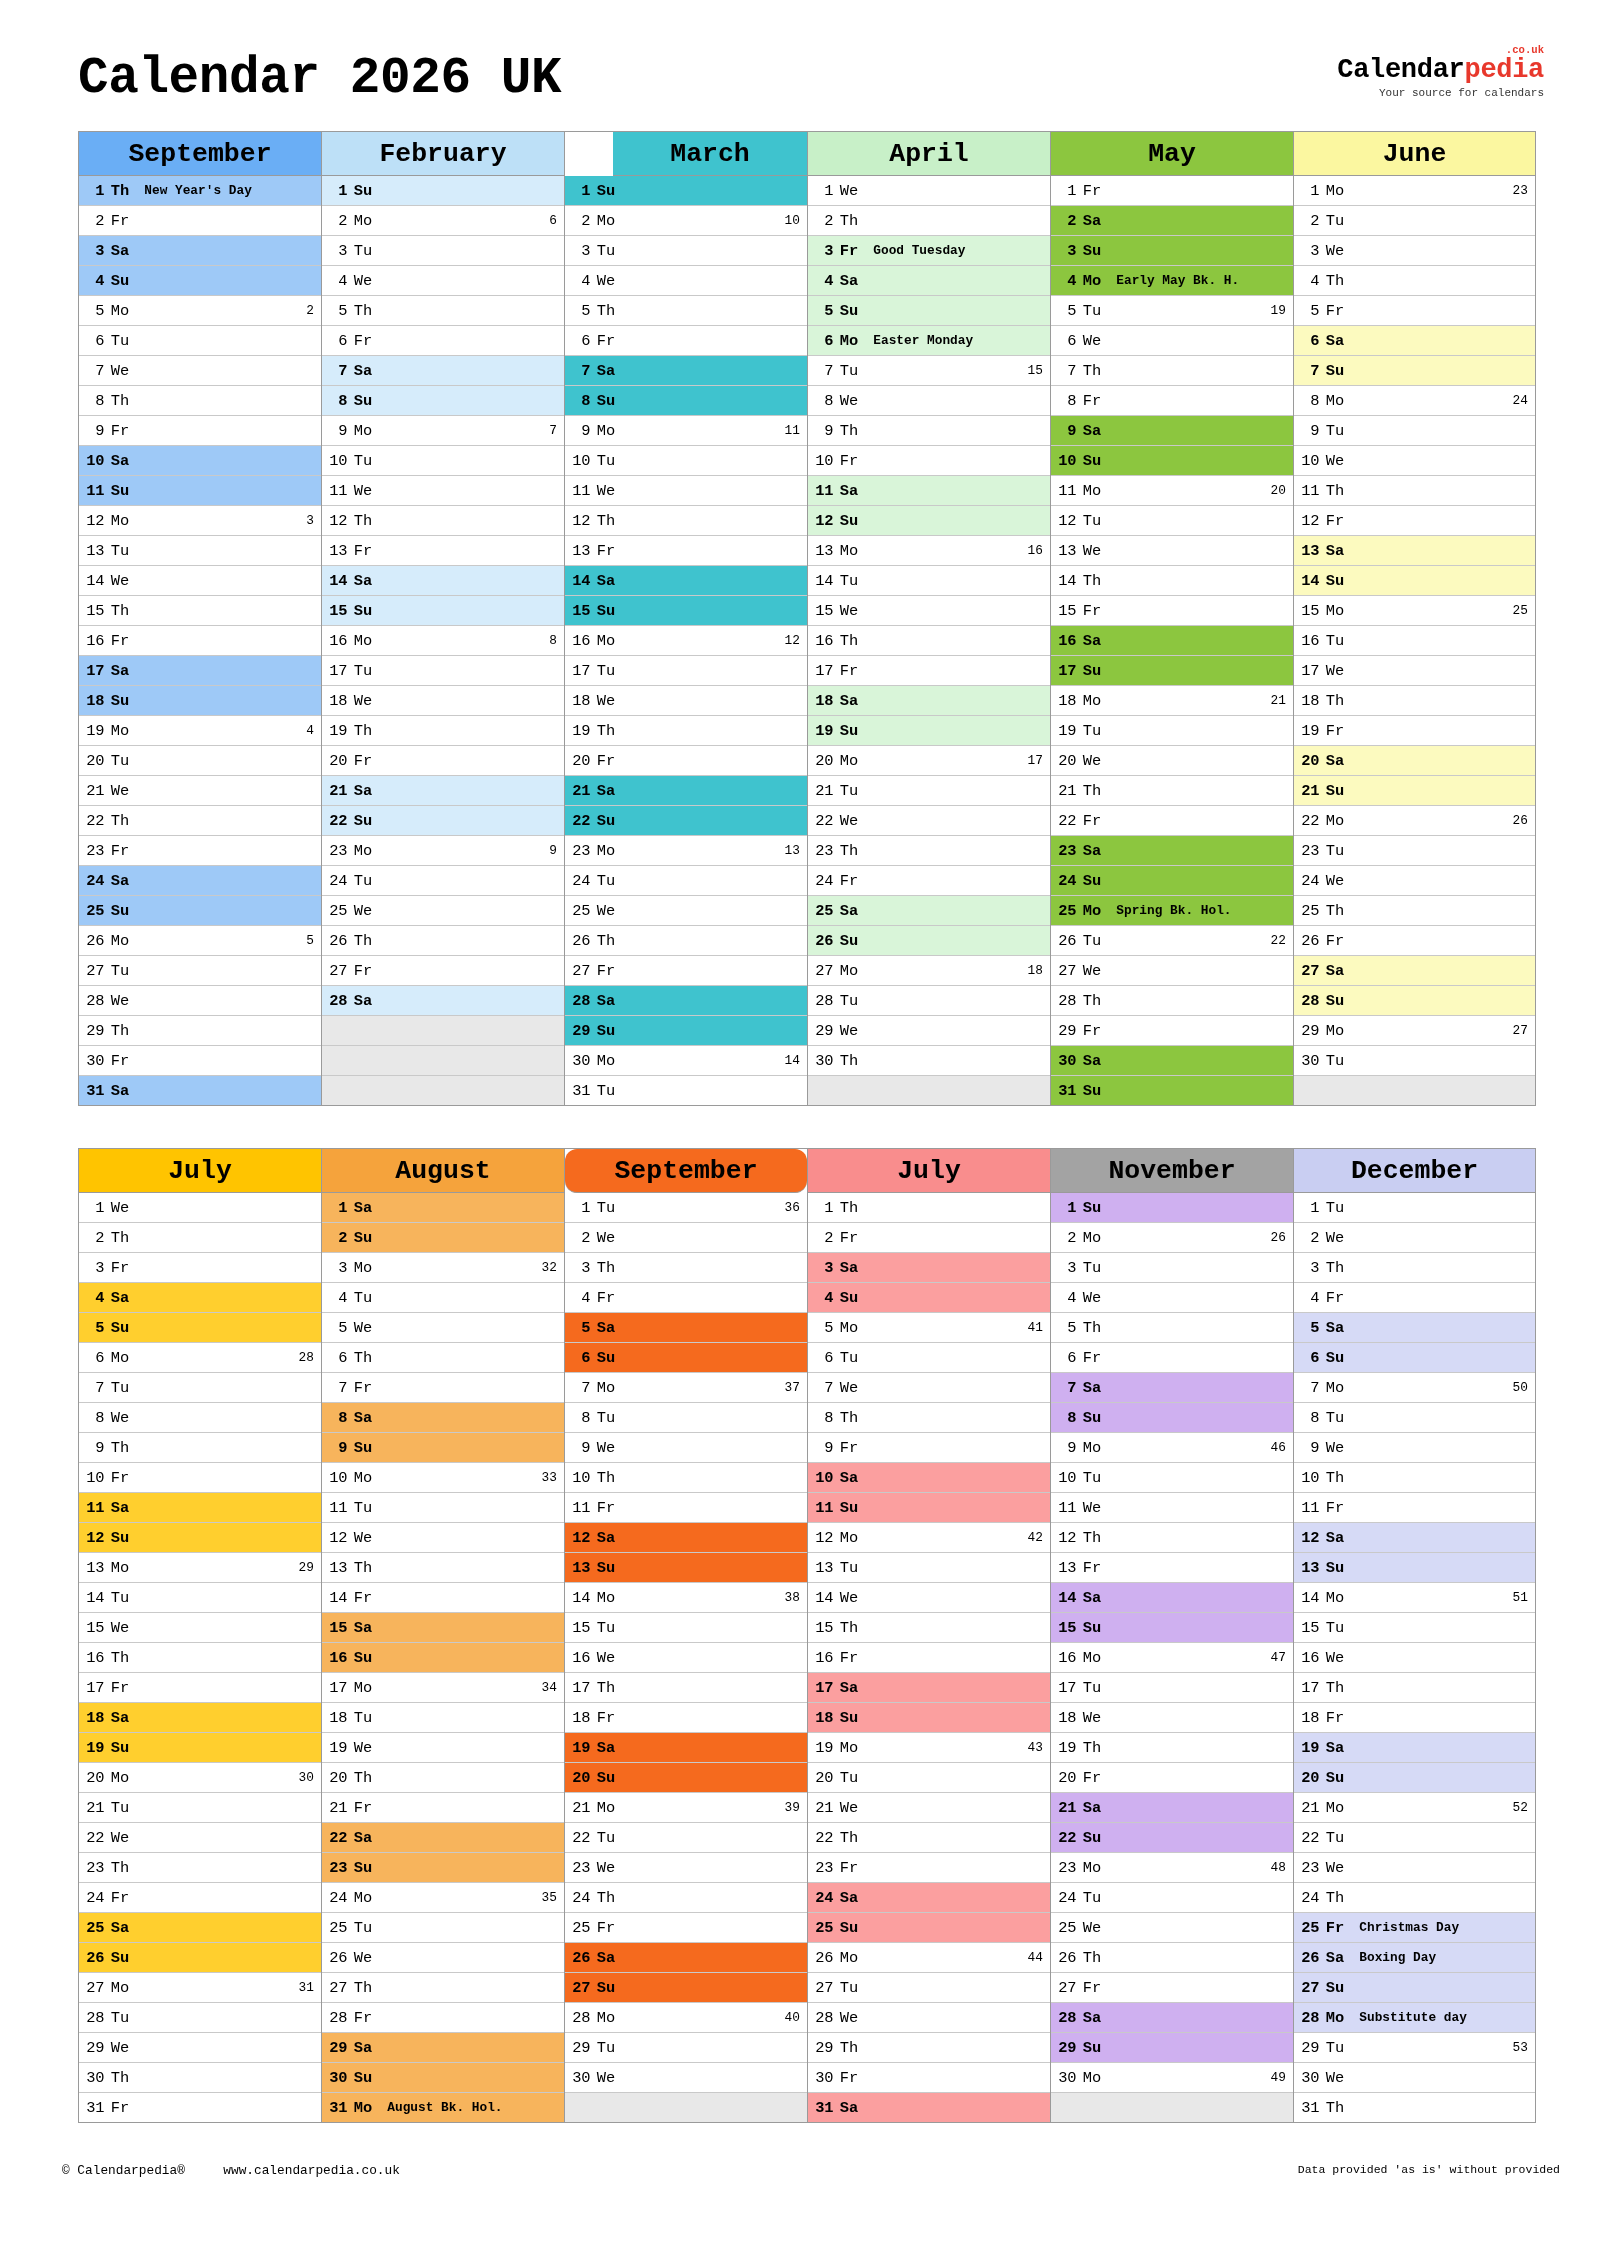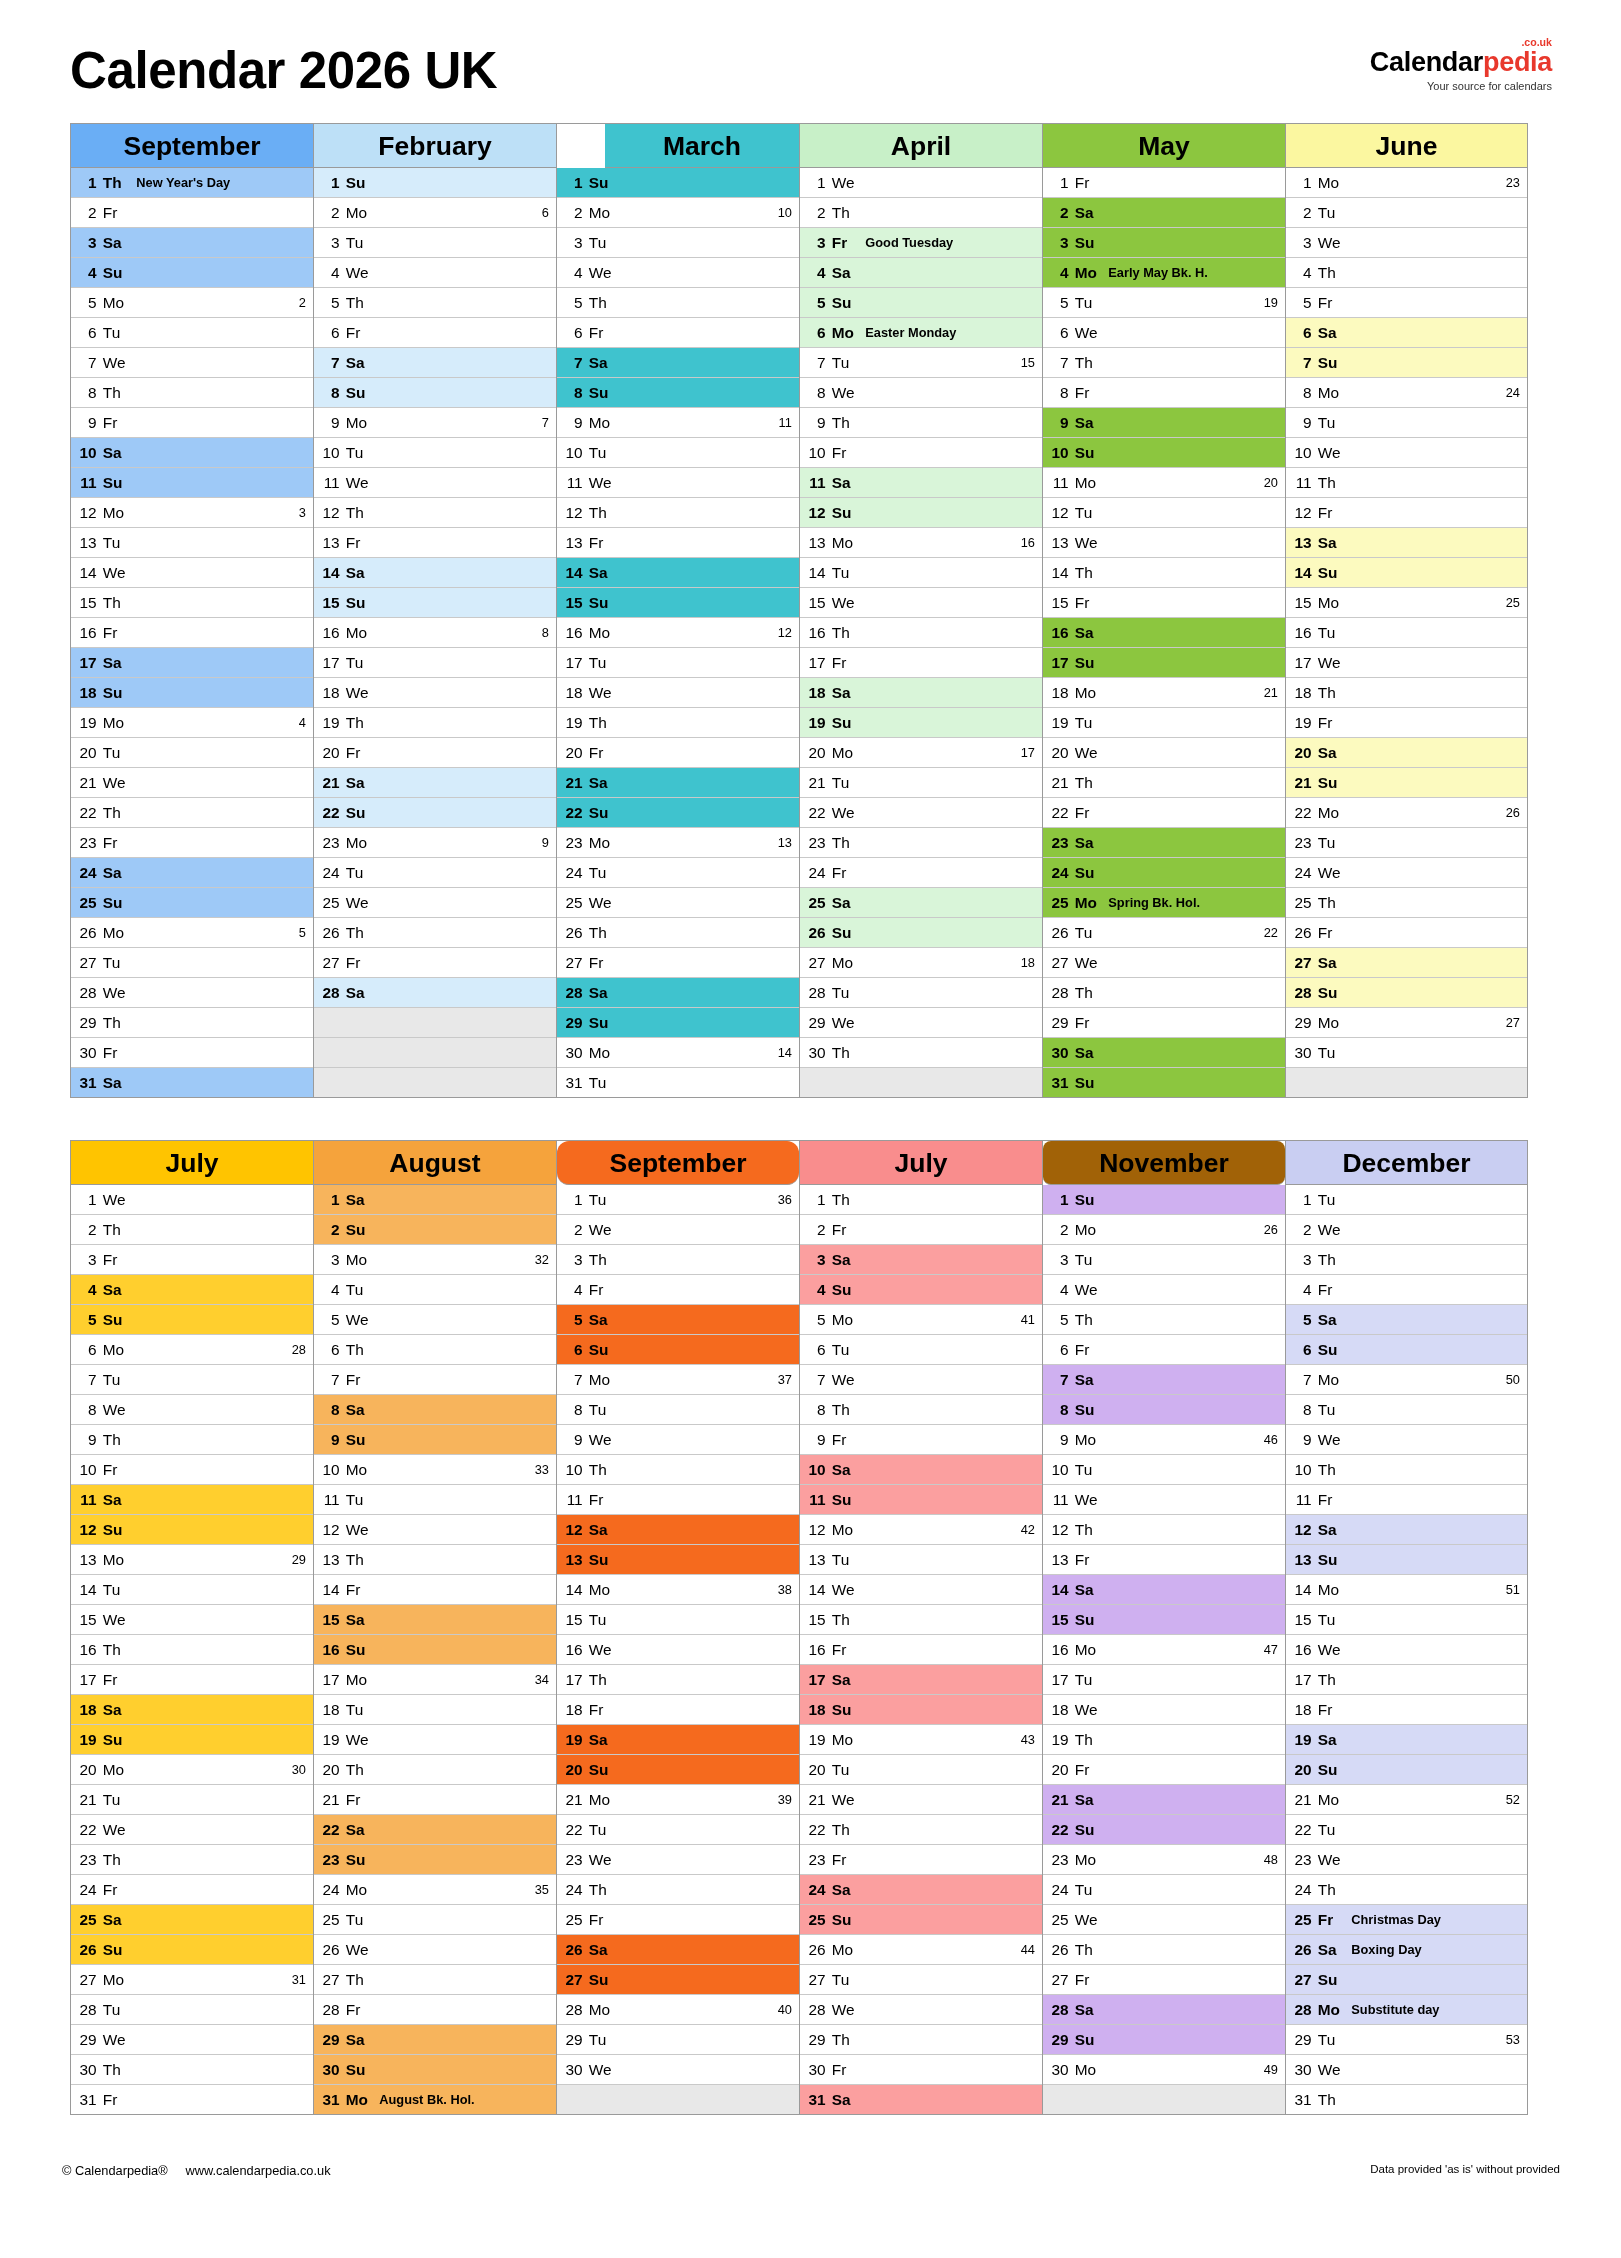--- a/index.html
+++ b/index.html
@@ -9,21 +9,22 @@
     height: 2258px;
     background: #ffffff;
     font-family: "Liberation Sans", sans-serif;
     color: #000;
     position: relative;
   }
   .page {
     position: relative;
     width: 1622px;
     height: 2212px;
-    padding: 8px;
+    padding: 16px;
+    font-family: Liberation Mono, monospace;
   }
   
   .header {
     position: relative;
     height: 115px;
     padding: 23px 62px 0 62px;
     display: flex;
     align-items: flex-start;
     justify-content: space-between;
   }
@@ -1702,21 +1703,21 @@
           <span class="ddow">Fr</span>
           <span class="dweek"></span>
         </div>
         <div class="drow bold" style="background: rgb(251, 159, 159);">
           <span class="dnum">31</span>
           <span class="ddow">Sa</span>
           <span class="dweek"></span>
         </div>
       </div>
       <div class="mcol">
-        <div class="mhead" style="background: #a16207; border-radius: 8px;">November</div>
+        <div class="mhead" style="background: #a3a3a3;">November</div>
         <div class="drow bold" style="background: rgb(207, 176, 240);">
           <span class="dnum">1</span>
           <span class="ddow">Su</span>
           <span class="dweek"></span>
         </div>
         <div class="drow">
           <span class="dnum">2</span>
           <span class="ddow">Mo</span>
           <span class="dweek">26</span>
         </div>

